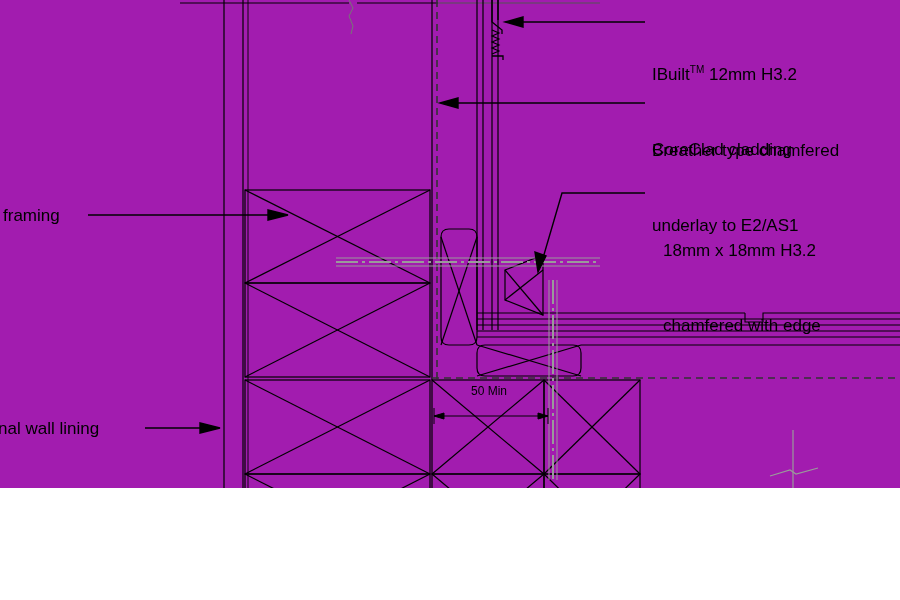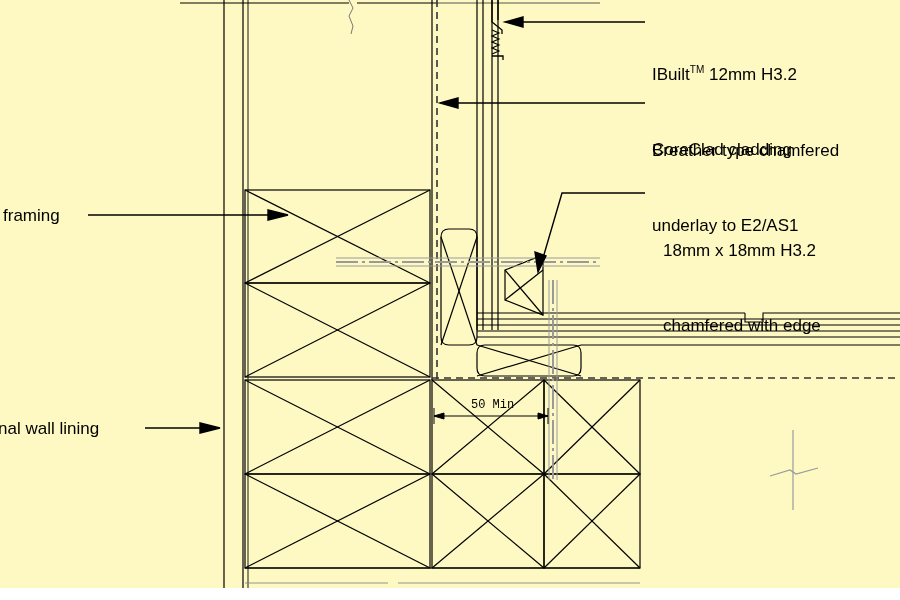--- a/index.html
+++ b/index.html
@@ -3,22 +3,22 @@
 <meta charset="utf-8">
 <style>
   html, body {
     margin: 0;
     padding: 0;
     background: #ffffff;
   }
   #canvas {
     position: relative;
     width: 900px;
-    height: 588px;
-    background: #fef9c3;
+    height: 488px;
+    background: #a21caf;
     overflow: hidden;
     font-family: "Liberation Sans", sans-serif;
   }
   svg#drawing {
     position: absolute;
     left: 0;
     top: 0;
     width: 900px;
     height: 600px;
   }
@@ -242,15 +242,15 @@
 
   <div class="ann" style="left:652px; top:188px;margin-left:11px;">
     <div>18mm x 18mm H3.2</div>
     <div>chamfered with edge</div>
   </div>
 
   <div class="ann ann-left" style="left:3px; top:203px;">framing</div>
 
   <div class="ann ann-left" style="left:-2px; top:416px;">nal wall lining</div>
 
-  <div class="dim-text" style="left:471px; top:398px;font-family:Liberation Mono, monospace;">50 Min</div>
+  <div class="dim-text" style="left:471px; top:384px;">50 Min</div>
 
 </div>
 
 </body></html>

